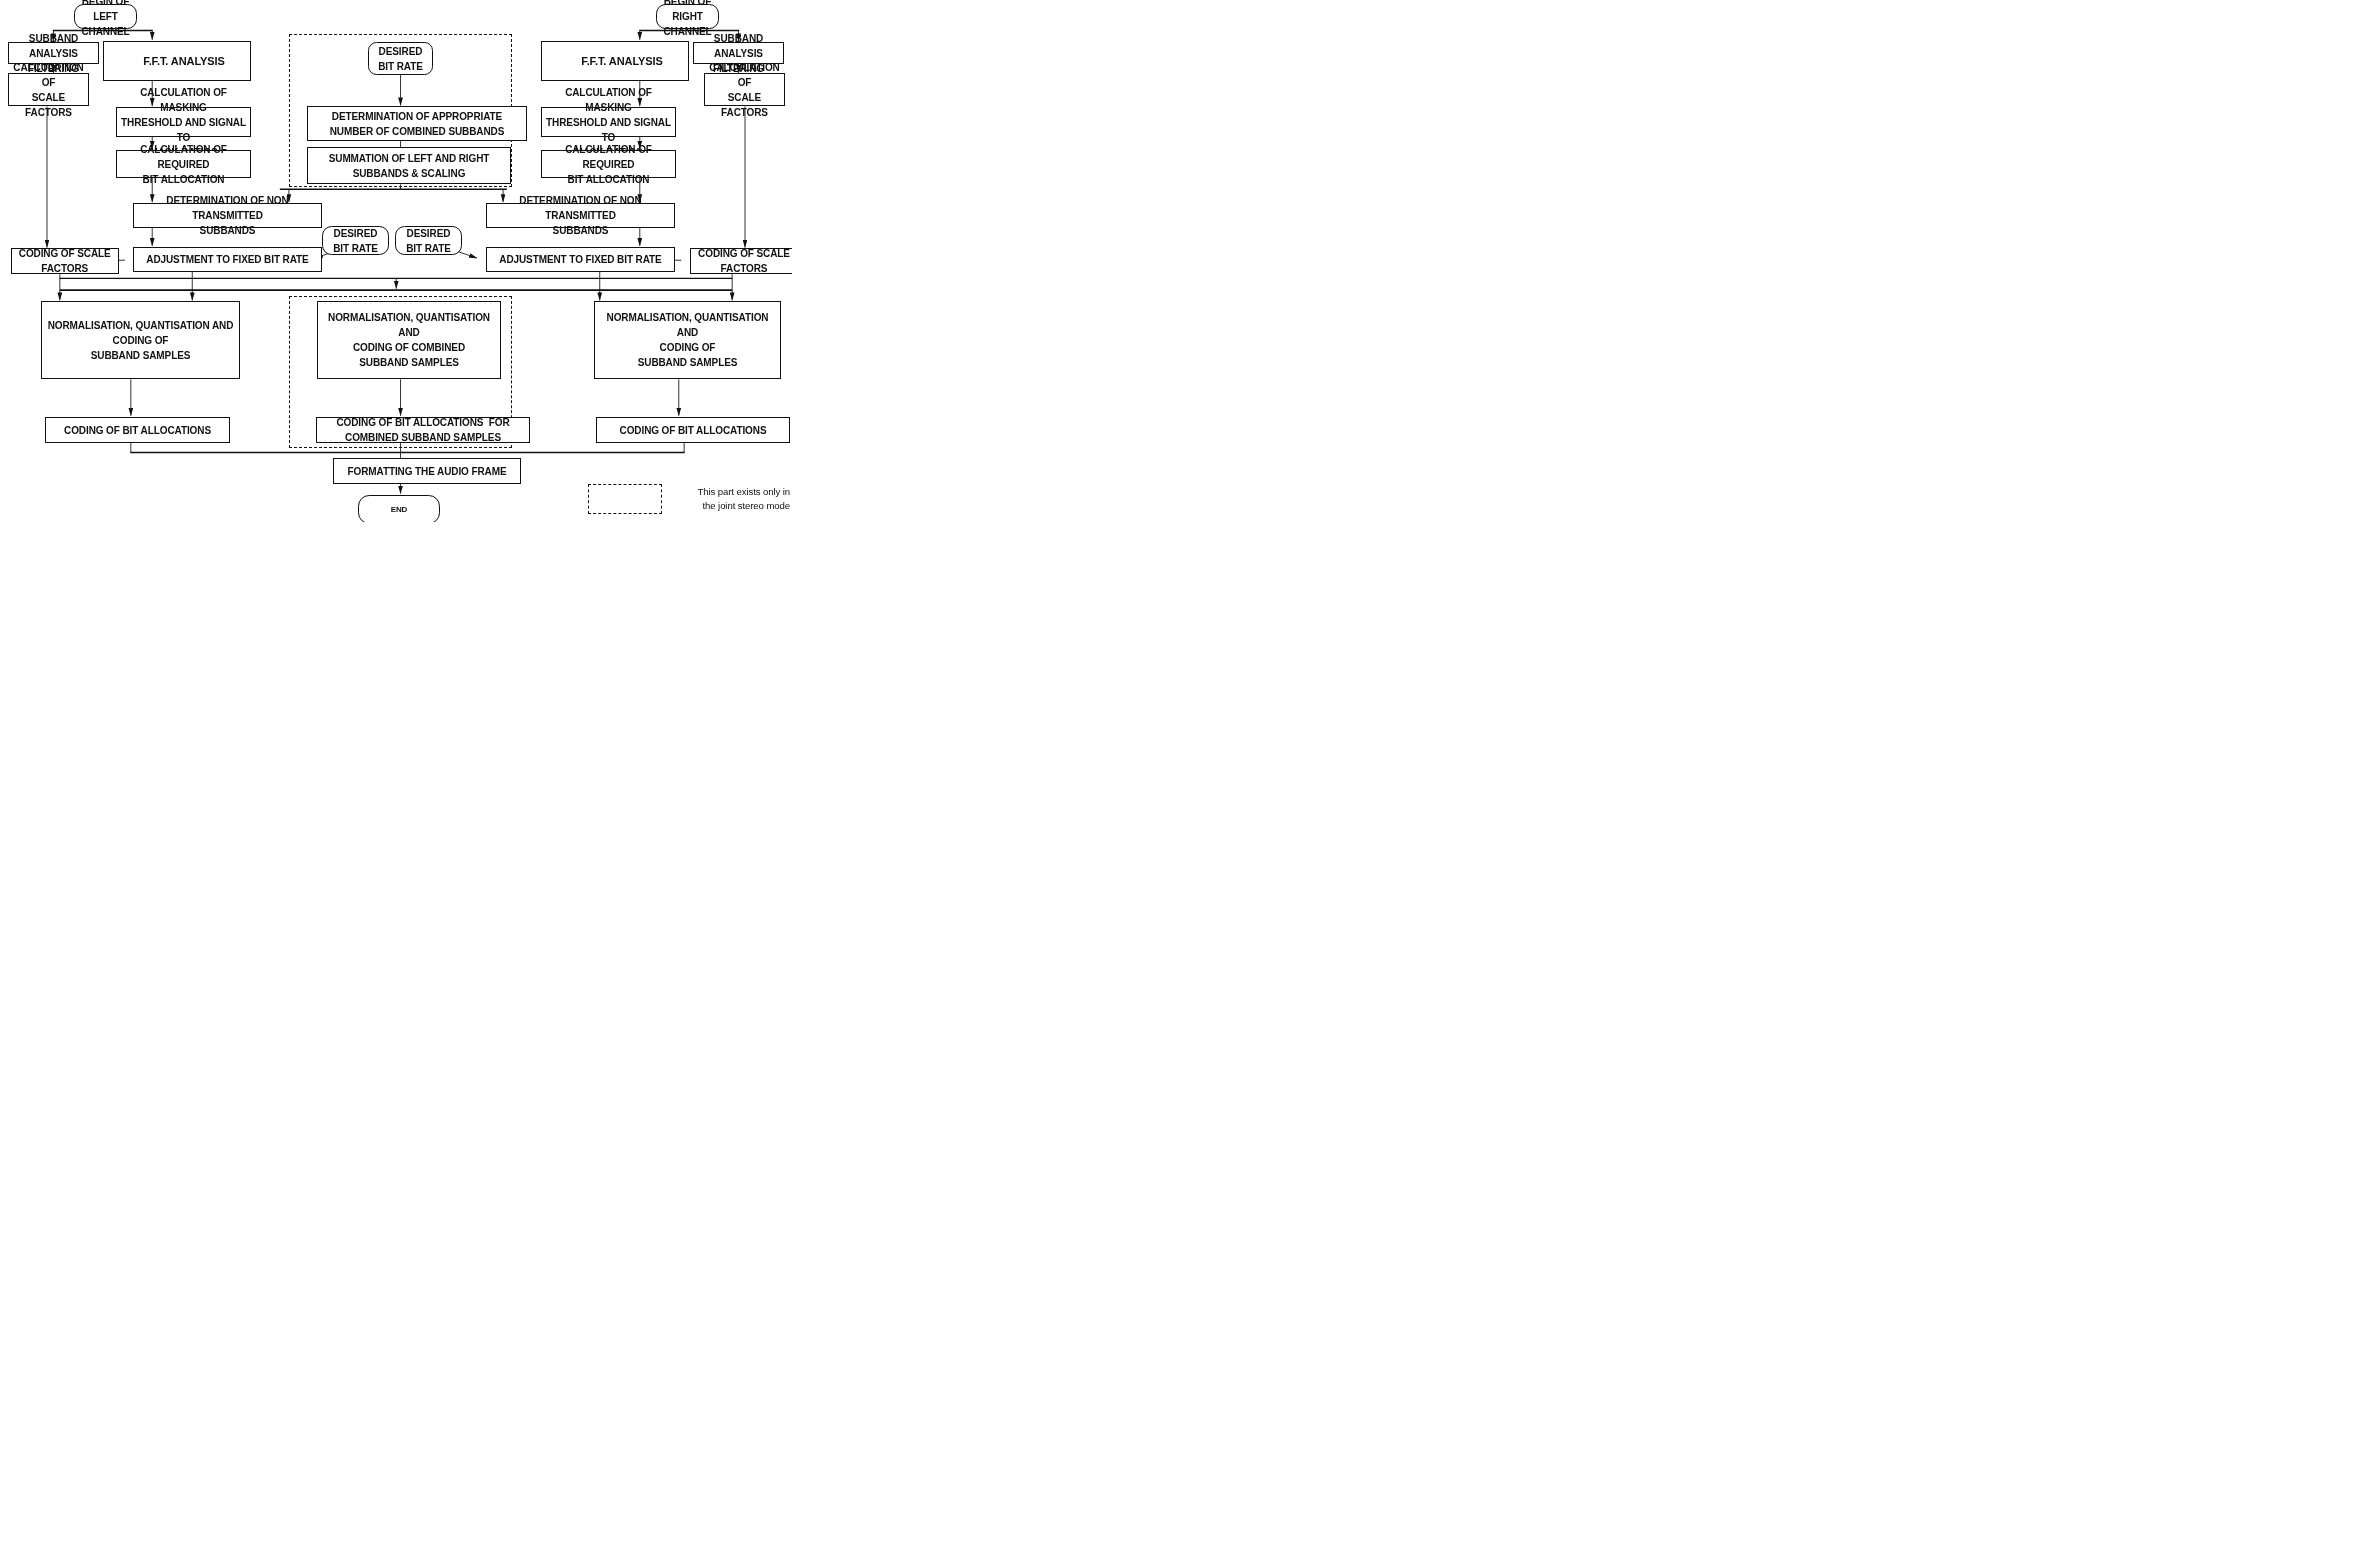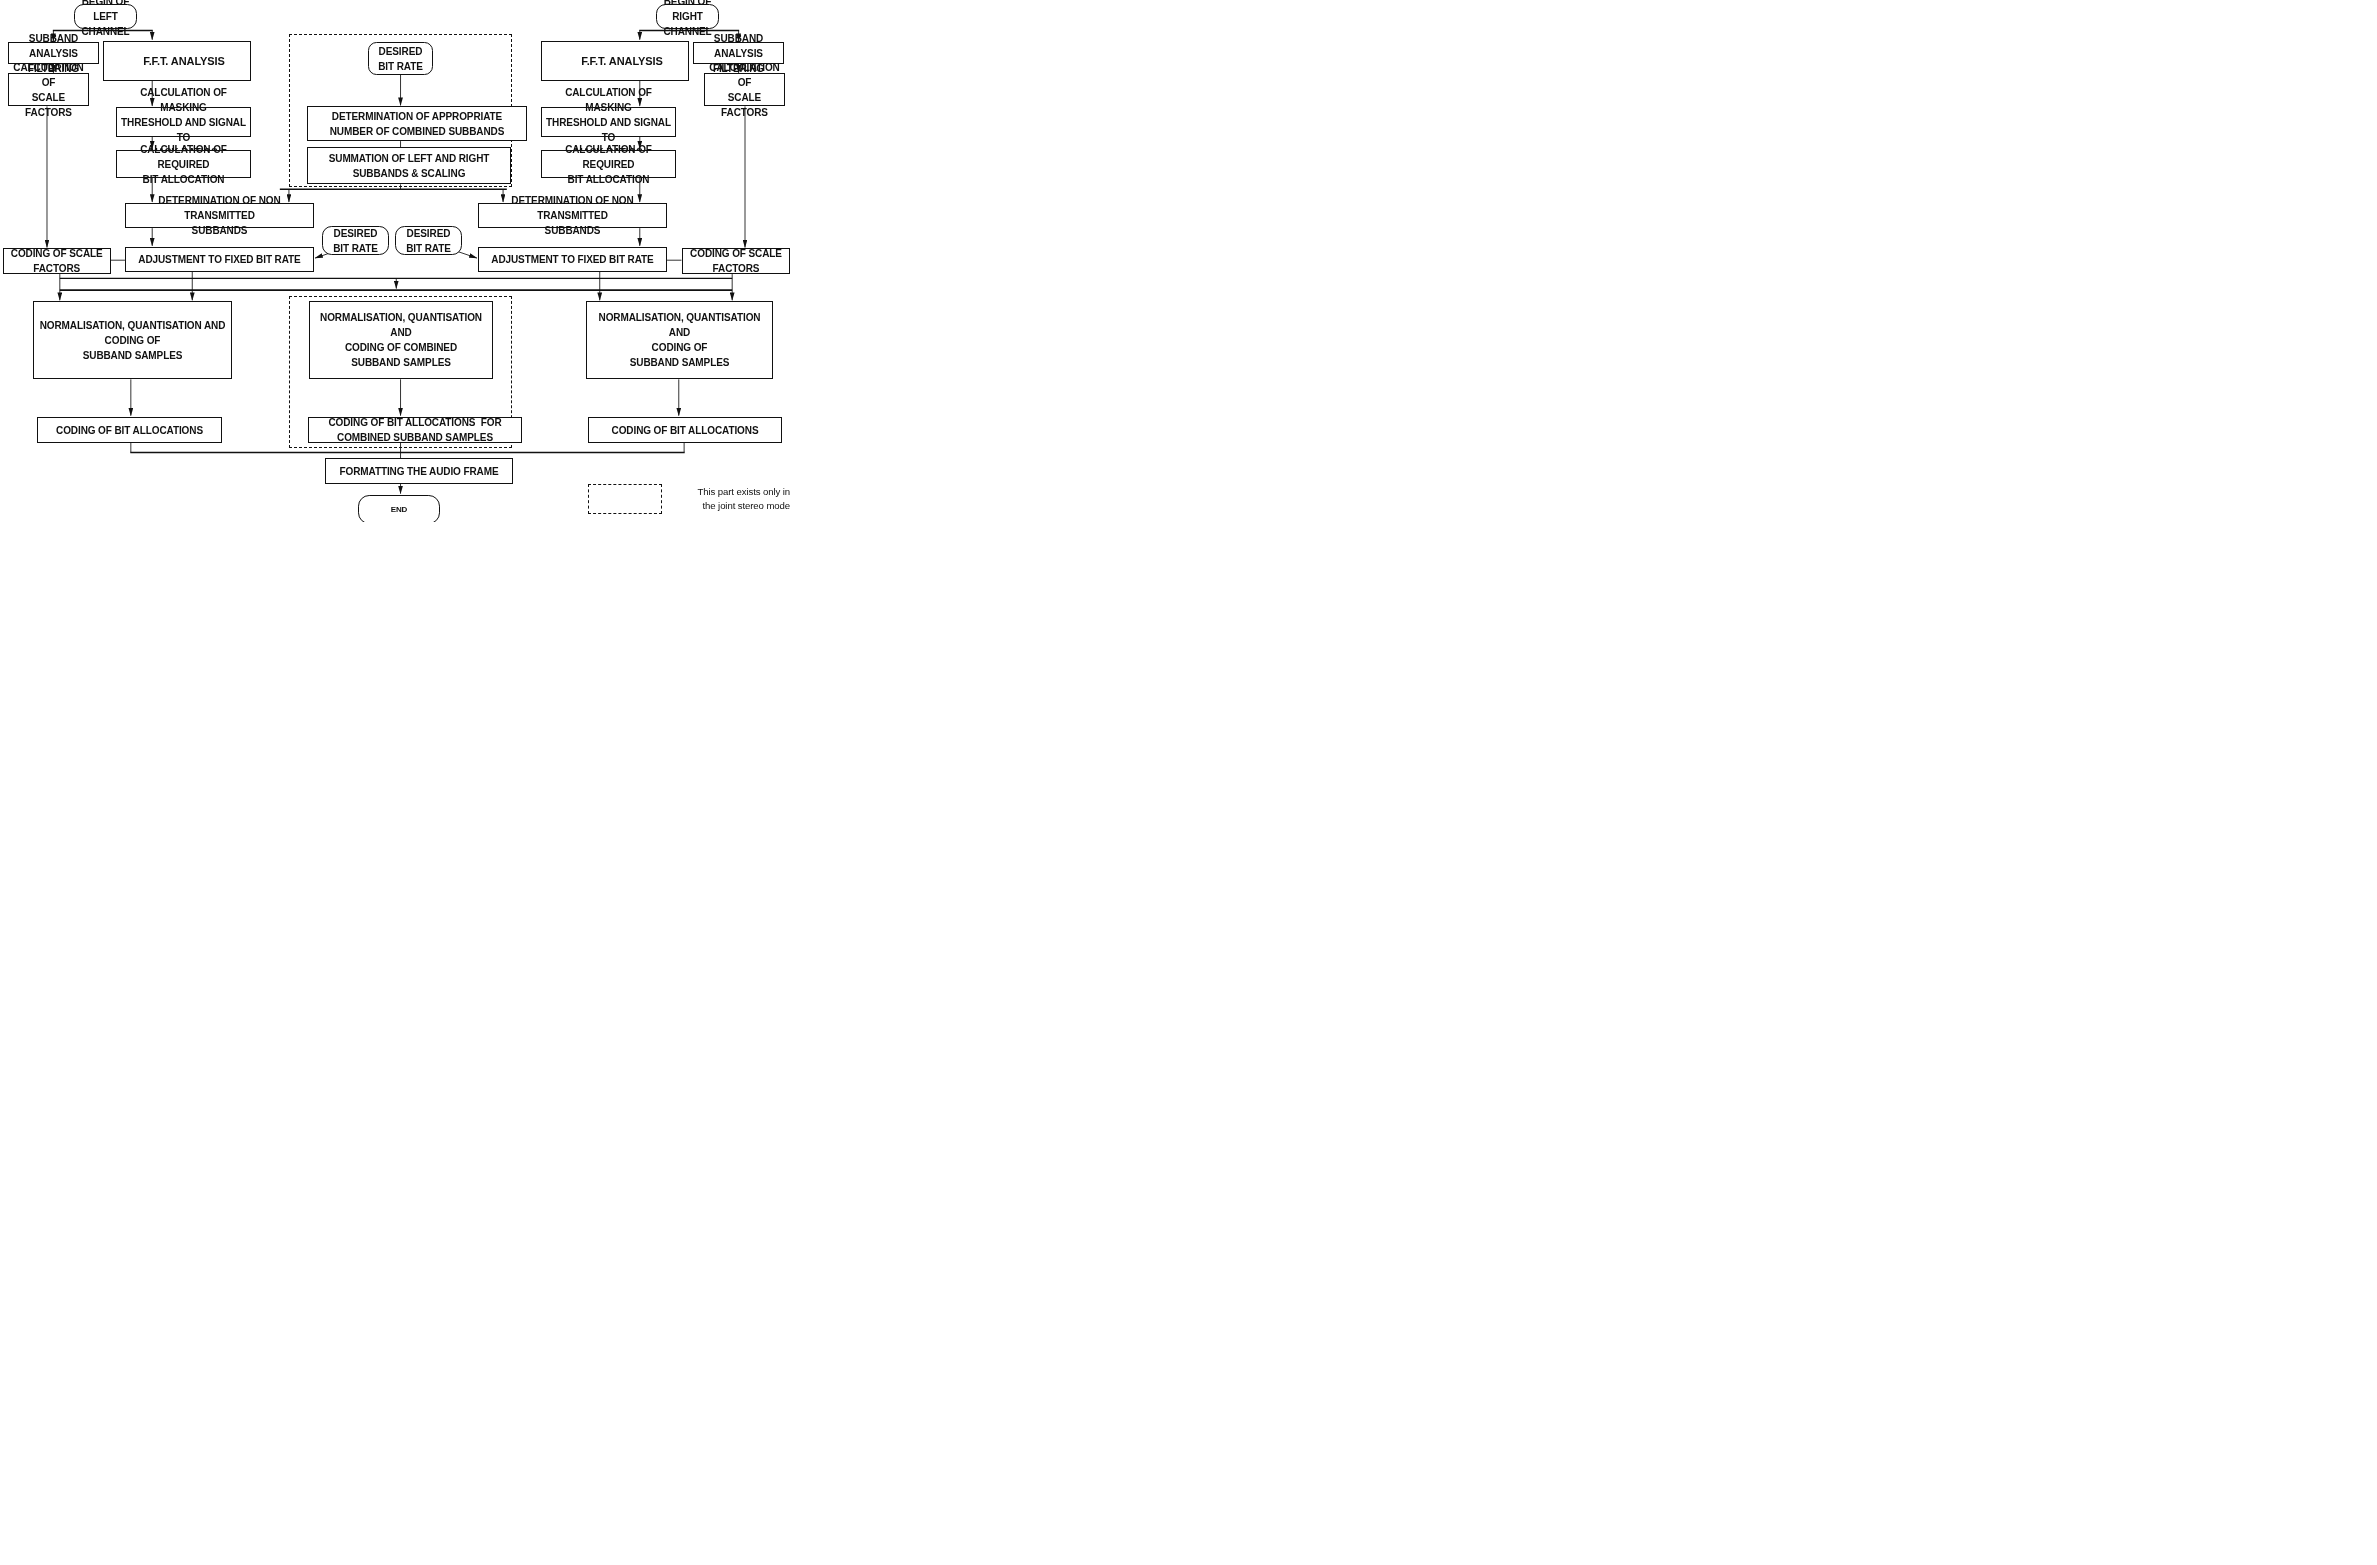--- a/index.html
+++ b/index.html
@@ -2,21 +2,21 @@
 <html style="font-size:8.5px"><head>
 <meta charset="utf-8">
 <style>
   html,body{margin:0;padding:0;background:#fff;}
   #canvas{position:relative;width:792px;height:522px;background:#fff;overflow:hidden;
           font-family:"Liberation Sans", sans-serif;color:#111;}
   .box{position:absolute;box-sizing:border-box;border:1.2px solid #111;background:#fff;
        display:flex;align-items:center;justify-content:center;text-align:center;
        font-size:10px;font-weight:bold;letter-spacing:-0.1px;line-height:1.5;
        white-space:pre-wrap;z-index:3;padding:1.1px;}
-  .thick{border-width:1.7px 1.2px;}
+  .thick{border-width:1.7px 1.2px;margin-left:8px;}
   .oval{border-radius:9.6px;border-width:1.6px;}
   .dotted{position:absolute;box-sizing:border-box;border:0.9px dashed #111;background:transparent;z-index:1;}
   svg.wires{position:absolute;left:0;top:0;z-index:2;}
   .legend-text{position:absolute;box-sizing:border-box;font-size:9.6px;font-weight:normal;
        letter-spacing:-0.1px;line-height:1.5;white-space:pre-wrap;z-index:3;text-align:right;}
   .fft{font-size:11px;padding-left:15px;}
   .endlbl{font-size:8px;}
 </style>
 </head>
 <body>

